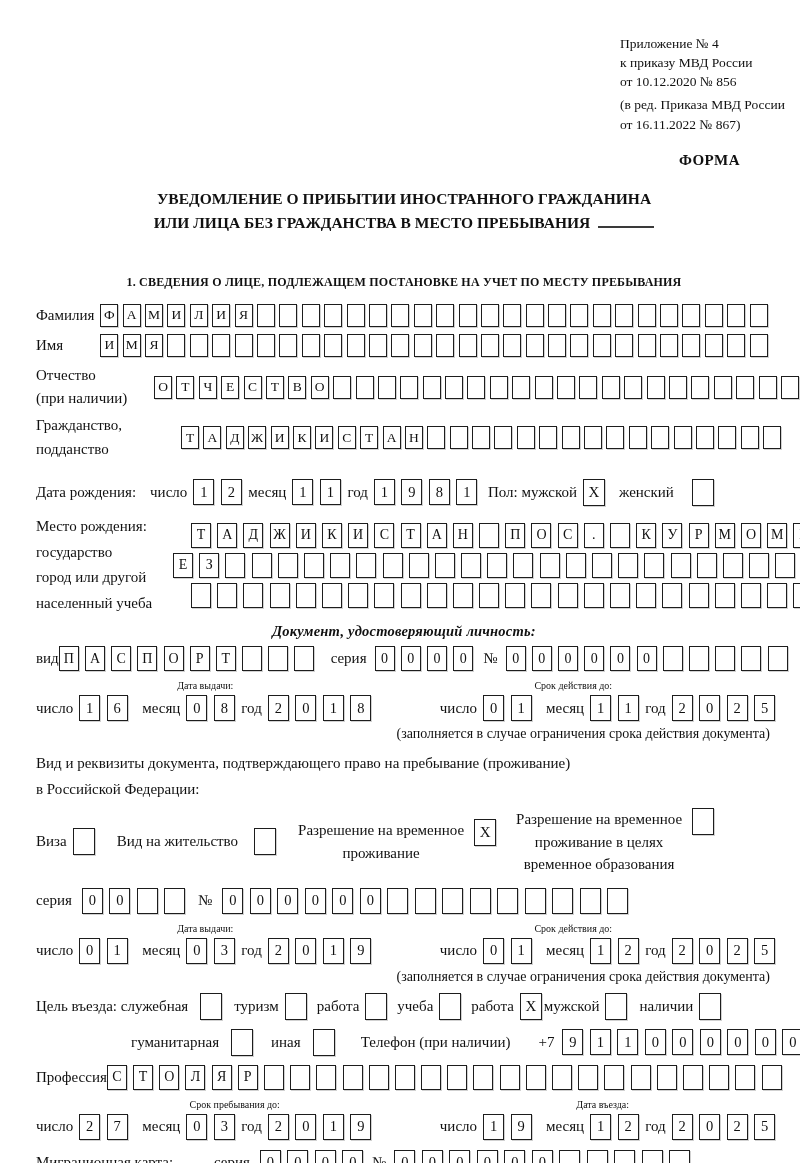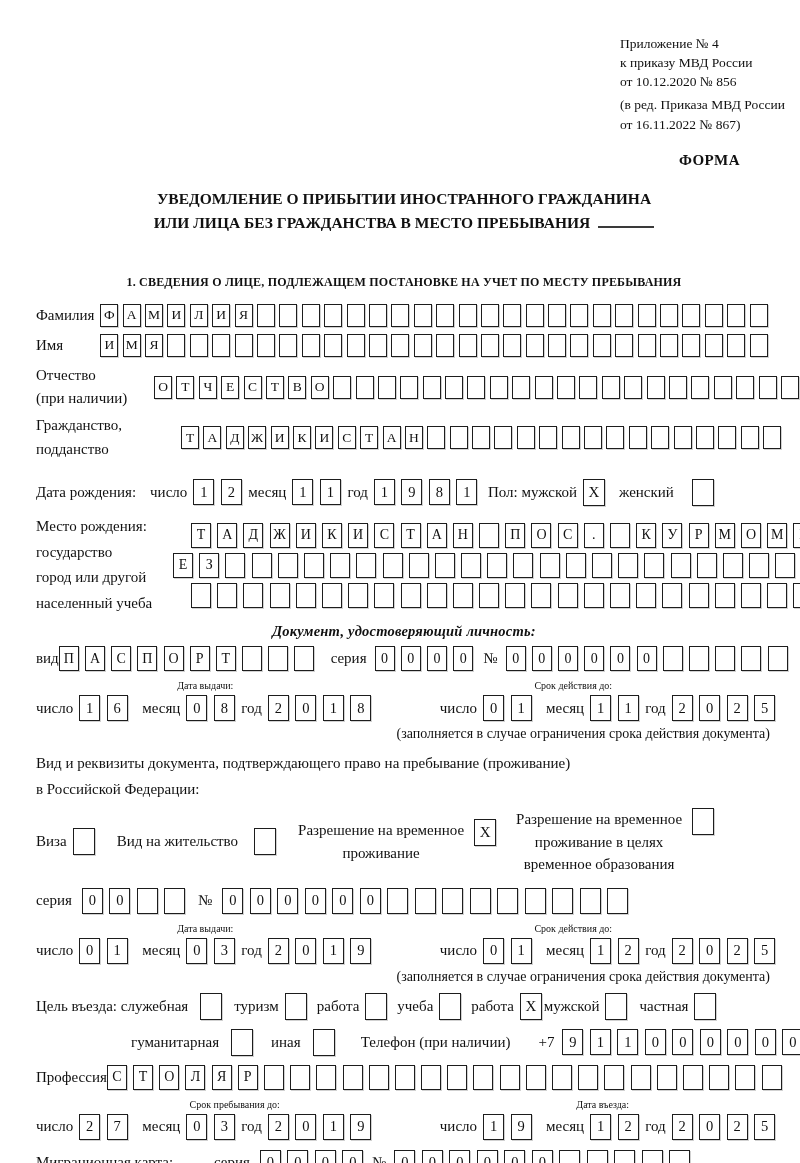--- a/index.html
+++ b/index.html
@@ -557,21 +557,21 @@
           <span class="box">X</span>
         </span>
     </span>
     <span class="grp" style="margin-left:2px;">
       <span class="lbl">мужской</span>
       <span class="boxes cb">
           <span class="box"></span>
         </span>
     </span>
     <span class="grp" style="margin-left:12px;">
-      <span class="lbl">частная</span>
+      <span class="lbl">наличии</span>
       <span class="boxes cb">
           <span class="box"></span>
         </span>
     </span>
   </div>
 
   <div class="frow" style="margin-top:9px;">
     <span class="grp" style="margin-left:95px;">
       <span class="lbl" style="margin-right:12px;">гуманитарная</span>
       <span class="boxes cb">

